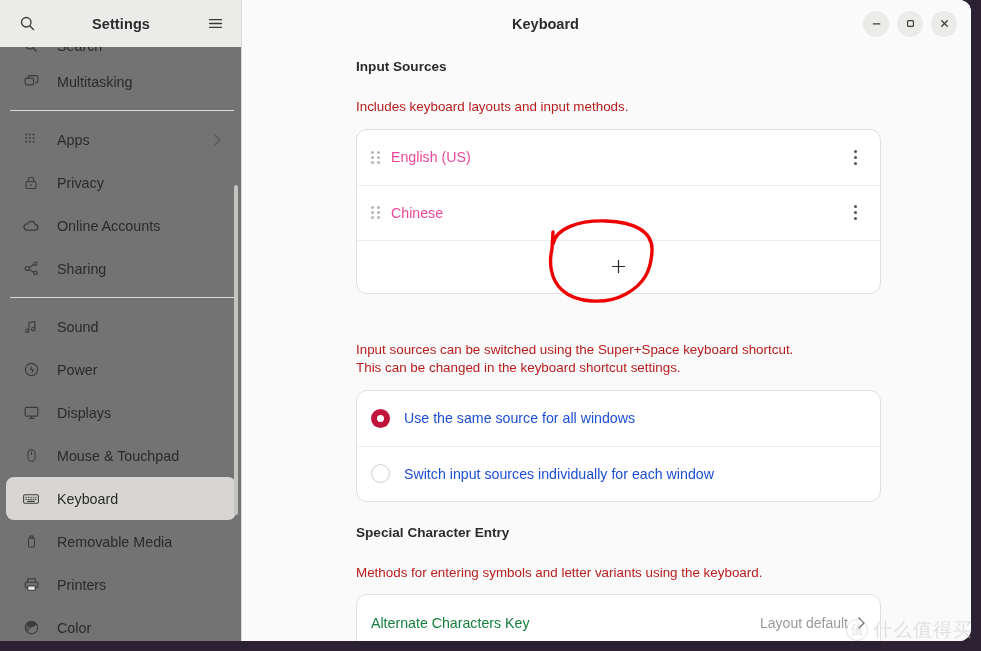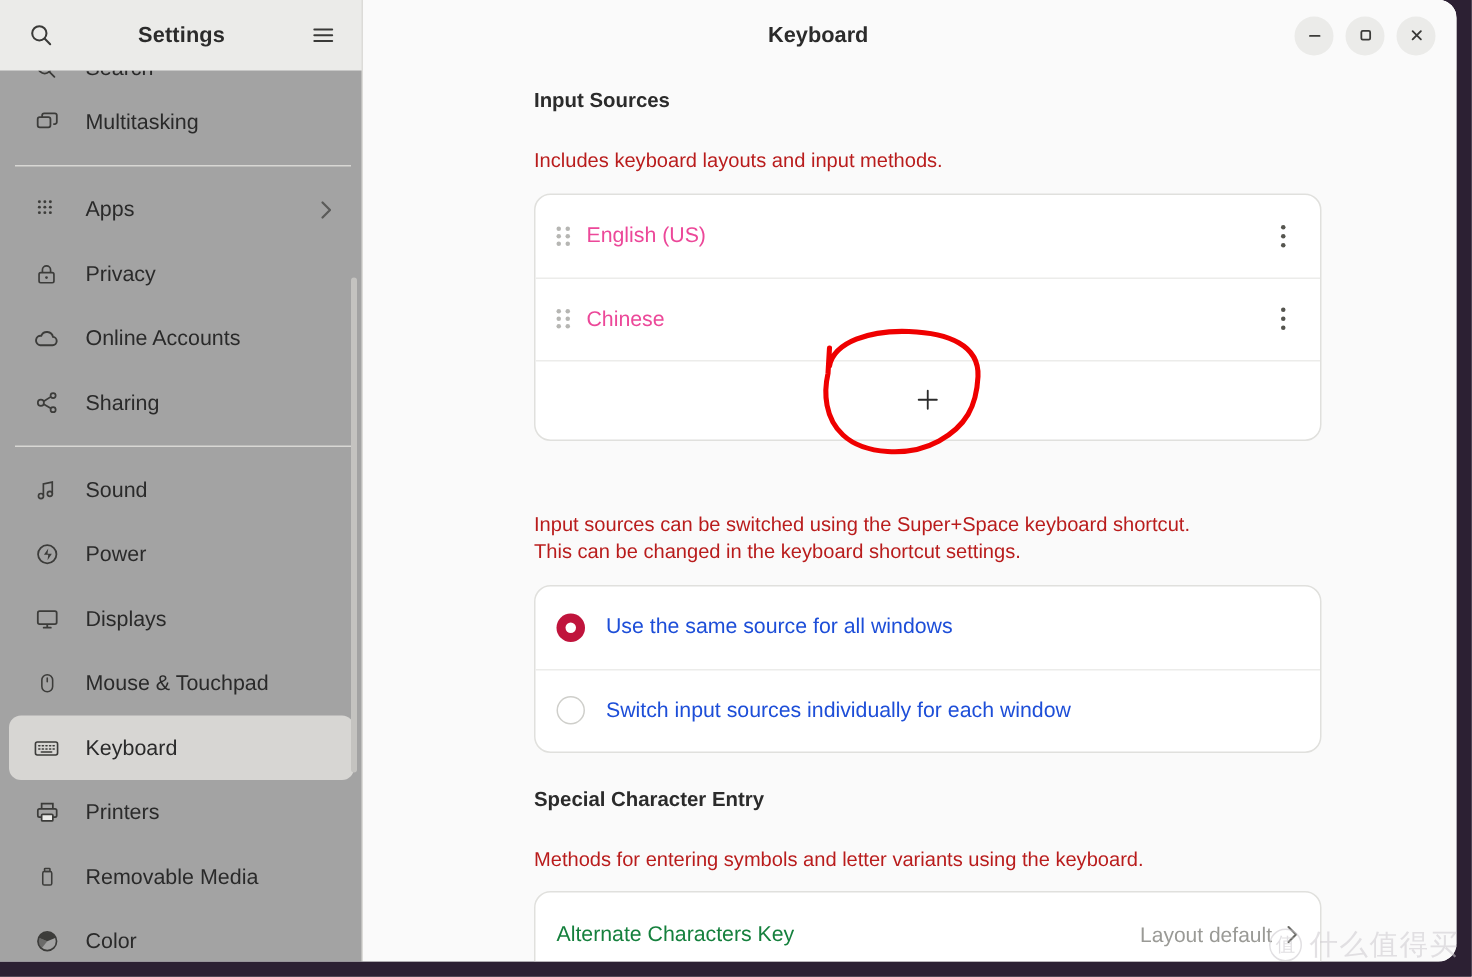--- a/index.html
+++ b/index.html
@@ -22,21 +22,21 @@
     border-top-right-radius: 12px;
     border-bottom-right-radius: 12px;
     overflow: hidden;
     display: flex;
     background: #ffffff;
   }
   
   #sidebar {
     width: 242px;
     height: 641px;
-    background: #a3a3a3;
+    background: #737373;
     position: relative;
     flex: 0 0 242px;
     display: flex;
     flex-direction: column;
   }
   #sidebar-header {
     height: 47px;
     flex: 0 0 47px;
     display: flex;
     align-items: center;
@@ -483,37 +483,37 @@
                 <line x1="12.3" y1="10.4" x2="13.1" y2="10.4" stroke-linecap="round"></line>
               <line x1="14.9" y1="10.4" x2="15.7" y2="10.4" stroke-linecap="round"></line>
               <line x1="6.2" y1="12.6" x2="13.8" y2="12.6" stroke-linecap="round"></line>
             </svg>
           </span>
           <span class="nav-label">Keyboard</span>
         </div>
 
         <div class="nav-item">
           <span class="nav-icon">
+            <svg width="15" height="15" viewBox="0 0 20 20" fill="none" stroke="currentColor" stroke-width="1.4">
+              <rect x="6" y="5.4" width="8" height="12" rx="1.5"></rect>
+                <rect x="7.6" y="2.6" width="4.8" height="2.8" rx="0.6"></rect>
+            </svg>
+          </span>
+          <span class="nav-label">Removable Media</span>
+        </div>
+
+        <div class="nav-item">
+          <span class="nav-icon">
             <svg width="17" height="17" viewBox="0 0 20 20" fill="none" stroke="currentColor" stroke-width="1.35">
               <path d="M5.6 7.4V3.2h8.8v4.2"></path>
                 <rect x="2.6" y="7.4" width="14.8" height="6.4" rx="1.3"></rect>
                 <rect x="5.6" y="11.6" width="8.8" height="5.2" rx="0.8" fill="#ebebe9"></rect>
             </svg>
           </span>
           <span class="nav-label">Printers</span>
-        </div>
-
-        <div class="nav-item">
-          <span class="nav-icon">
-            <svg width="15" height="15" viewBox="0 0 20 20" fill="none" stroke="currentColor" stroke-width="1.4">
-              <rect x="6" y="5.4" width="8" height="12" rx="1.5"></rect>
-                <rect x="7.6" y="2.6" width="4.8" height="2.8" rx="0.6"></rect>
-            </svg>
-          </span>
-          <span class="nav-label">Removable Media</span>
         </div>
 
         <div class="nav-item">
           <span class="nav-icon">
             <svg width="17" height="17" viewBox="0 0 20 20" fill="none" stroke="currentColor" stroke-width="1.3">
               <circle cx="10" cy="10" r="7.3"></circle>
               <path d="M10 10 L3.4 7.2 A7.3 7.3 0 0 1 16.6 7.2 Z" fill="currentColor" stroke="none"></path>
               <path d="M10 10 L5.2 16 A7.3 7.3 0 0 1 3.4 7.2 Z" fill="currentColor" stroke="none" opacity=".55"></path>
             </svg>
           </span>

